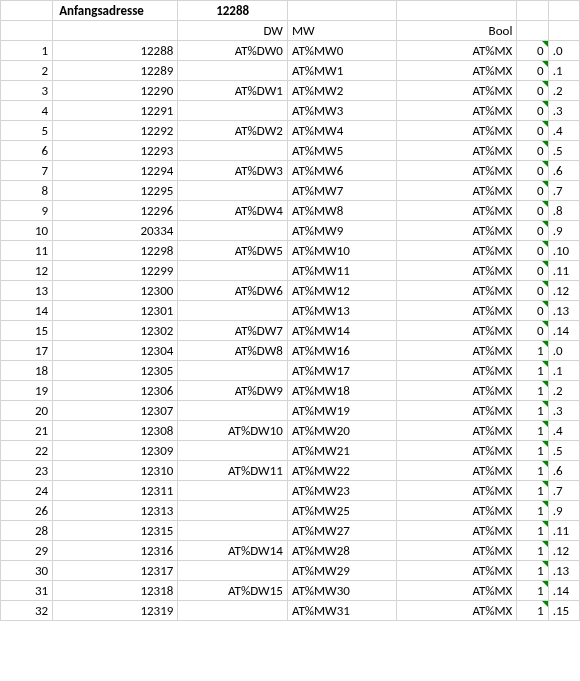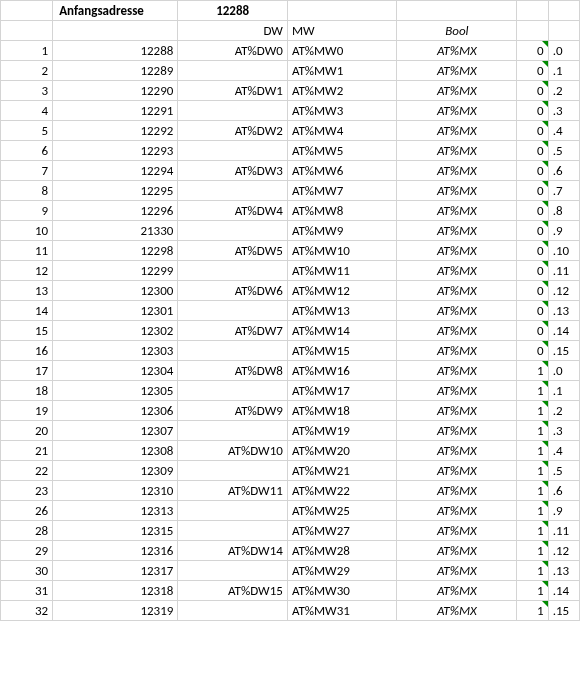--- a/index.html
+++ b/index.html
@@ -3,21 +3,21 @@
 <meta charset="utf-8">
 <style>
   html,body{margin:0;padding:0;background:#fff;}
   body{font-family:Calibri,Arial,sans-serif;font-size:13px;color:#000;width:580px;}
   table{border-collapse:collapse;width:100%;table-layout:fixed;}
   td,th{border:1px solid #d4d4d4;padding:0 4px;height:19px;line-height:19px;white-space:nowrap;overflow:hidden;}
   .c-idx{width:50px;text-align:right;}
   .c-addr{width:120px;text-align:right;}
   .c-dw{width:105px;text-align:right;}
   .c-mw{width:105px;}
-  .c-bool{width:115px;text-align:center;font-style:italic;}
+  .c-bool{width:115px;text-align:right;}
   .c-b1{width:30px;text-align:right;position:relative;}
   .c-b2{width:30px;text-align:left;}
   .hdr1{font-weight:700;text-align:left;padding-left:6px;}
   .hdr2{font-weight:700;text-align:center;}
   .errmark::after{
     content:"";
     position:absolute;
     top:0;right:0;
     width:0;height:0;
     border-top:6px solid #008a00;
@@ -135,21 +135,21 @@
         <td class="c-idx">9</td>
         <td class="c-addr">12296</td>
         <td class="c-dw">AT%DW4</td>
         <td class="c-mw">AT%MW8</td>
         <td class="c-bool">AT%MX</td>
         <td class="c-b1 errmark">0</td>
         <td class="c-b2">.8</td>
       </tr>
       <tr>
         <td class="c-idx">10</td>
-        <td class="c-addr">21330</td>
+        <td class="c-addr">20334</td>
         <td class="c-dw"></td>
         <td class="c-mw">AT%MW9</td>
         <td class="c-bool">AT%MX</td>
         <td class="c-b1 errmark">0</td>
         <td class="c-b2">.9</td>
       </tr>
       <tr>
         <td class="c-idx">11</td>
         <td class="c-addr">12298</td>
         <td class="c-dw">AT%DW5</td>
@@ -188,29 +188,20 @@
       <tr>
         <td class="c-idx">15</td>
         <td class="c-addr">12302</td>
         <td class="c-dw">AT%DW7</td>
         <td class="c-mw">AT%MW14</td>
         <td class="c-bool">AT%MX</td>
         <td class="c-b1 errmark">0</td>
         <td class="c-b2">.14</td>
       </tr>
       <tr>
-        <td class="c-idx">16</td>
-        <td class="c-addr">12303</td>
-        <td class="c-dw"></td>
-        <td class="c-mw">AT%MW15</td>
-        <td class="c-bool">AT%MX</td>
-        <td class="c-b1 errmark">0</td>
-        <td class="c-b2">.15</td>
-      </tr>
-      <tr>
         <td class="c-idx">17</td>
         <td class="c-addr">12304</td>
         <td class="c-dw">AT%DW8</td>
         <td class="c-mw">AT%MW16</td>
         <td class="c-bool">AT%MX</td>
         <td class="c-b1 errmark">1</td>
         <td class="c-b2">.0</td>
       </tr>
       <tr>
         <td class="c-idx">18</td>
@@ -260,20 +251,29 @@
       <tr>
         <td class="c-idx">23</td>
         <td class="c-addr">12310</td>
         <td class="c-dw">AT%DW11</td>
         <td class="c-mw">AT%MW22</td>
         <td class="c-bool">AT%MX</td>
         <td class="c-b1 errmark">1</td>
         <td class="c-b2">.6</td>
       </tr>
       <tr>
+        <td class="c-idx">24</td>
+        <td class="c-addr">12311</td>
+        <td class="c-dw"></td>
+        <td class="c-mw">AT%MW23</td>
+        <td class="c-bool">AT%MX</td>
+        <td class="c-b1 errmark">1</td>
+        <td class="c-b2">.7</td>
+      </tr>
+      <tr>
         <td class="c-idx">26</td>
         <td class="c-addr">12313</td>
         <td class="c-dw"></td>
         <td class="c-mw">AT%MW25</td>
         <td class="c-bool">AT%MX</td>
         <td class="c-b1 errmark">1</td>
         <td class="c-b2">.9</td>
       </tr>
       <tr>
         <td class="c-idx">28</td>

